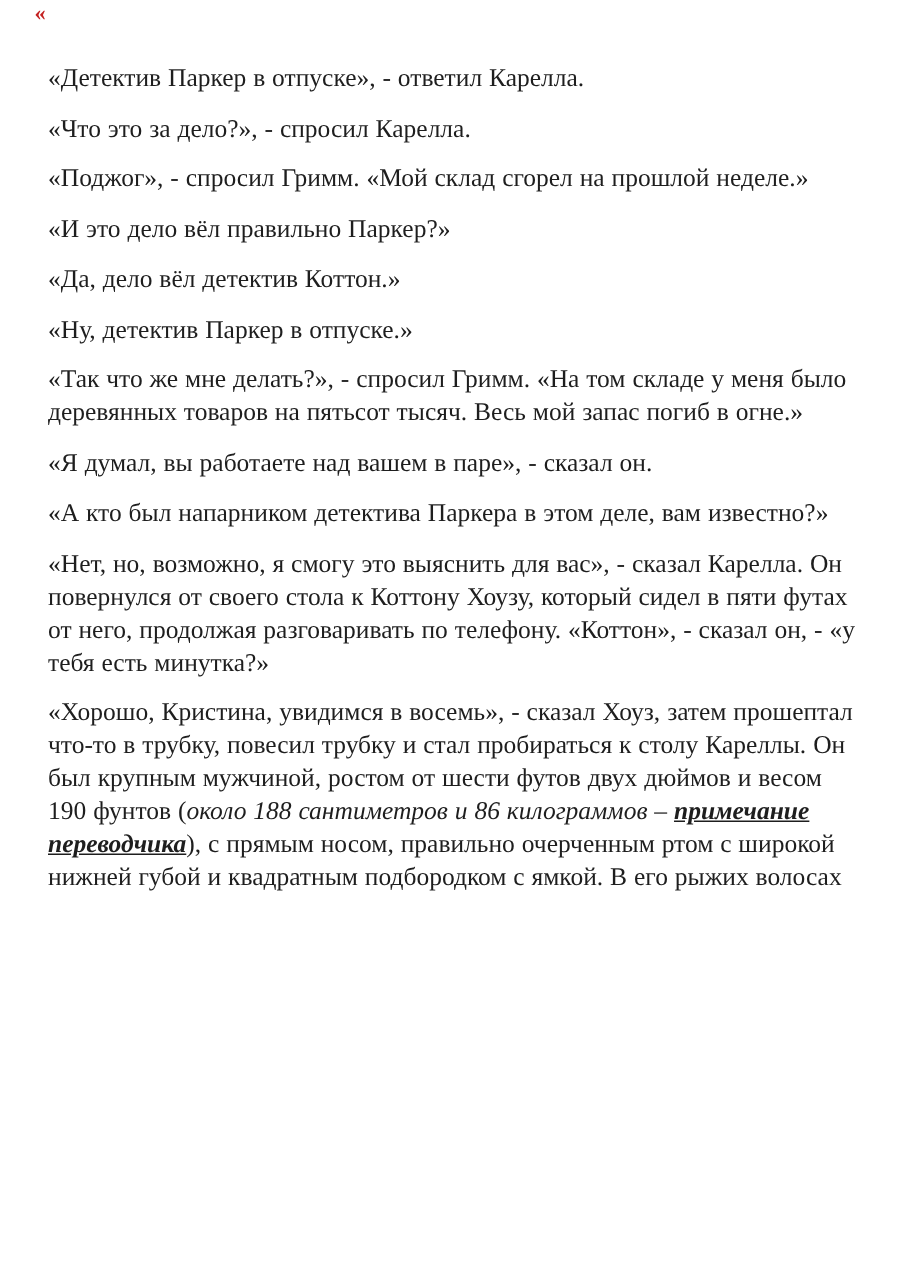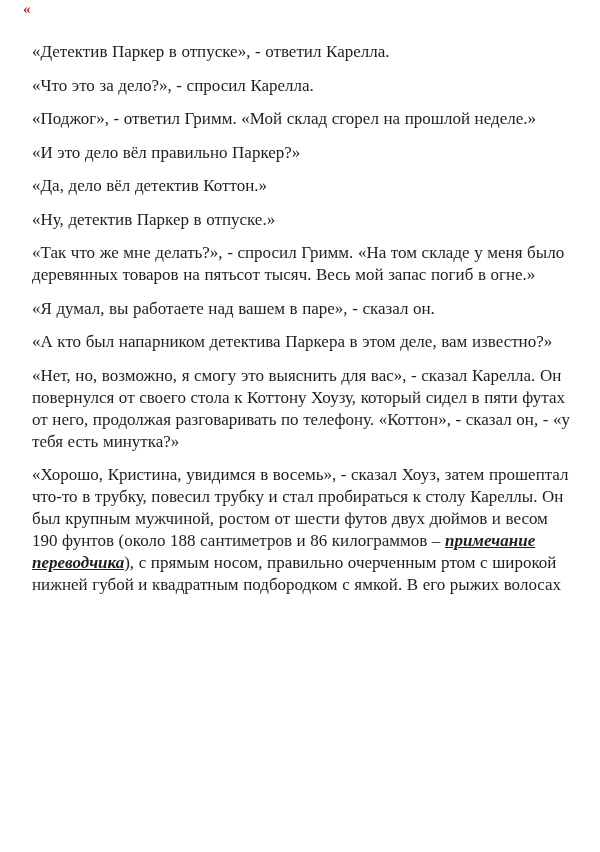--- a/index.html
+++ b/index.html
@@ -37,37 +37,38 @@
     font-weight: bold;
   }
   p.para {
     margin: 0 0 11.5px 0;
     font-size: 17px;
     line-height: 22px;
     text-align: left;
     word-spacing: 0.02em;
   }
   .run-italic {
+    font-style: italic;
   }
   .run-bold-italic-underline {
     font-style: italic;
     font-weight: bold;
     text-decoration: underline;
   }
 </style>
 </head>
 <body>
 
 <div class="page">
 
   <span class="red-mark">«</span>
 
   <p class="para">«Детектив Паркер в отпуске», - ответил Карелла.</p>
   <p class="para">«Что это за дело?», - спросил Карелла.</p>
-  <p class="para">«Поджог», - ответил Гримм. «Мой склад сгорел на прошлой неделе.»</p>
+  <p class="para">«Поджог», - спросил Гримм. «Мой склад сгорел на прошлой неделе.»</p>
   <p class="para">«И это дело вёл правильно Паркер?»</p>
   <p class="para">«Да, дело вёл детектив Коттон.»</p>
   <p class="para">«Ну, детектив Паркер в отпуске.»</p>
   <p class="para">«Так что же мне делать?», - спросил Гримм. «На том складе у меня было деревянных товаров на пятьсот тысяч. Весь мой запас погиб в огне.»</p>
   <p class="para">«Я думал, вы работаете над вашем в паре», - сказал он.</p>
   <p class="para">«А кто был напарником детектива Паркера в этом деле, вам известно?»</p>
   <p class="para">«Нет, но, возможно, я смогу это выяснить для вас», - сказал Карелла. Он повернулся от своего стола к Коттону Хоузу, который сидел в пяти футах от него, продолжая разговаривать по телефону. «Коттон», - сказал он, - «у тебя есть минутка?»</p>
 
   <p class="para"><span>«Хорошо, Кристина, увидимся в восемь», - сказал Хоуз, затем прошептал что-то в трубку, повесил трубку и стал пробираться к столу Кареллы. Он был крупным мужчиной, ростом от шести футов двух дюймов и весом 190 фунтов (</span><span class="run-italic">около 188 сантиметров и 86 килограммов – </span><span class="run-bold-italic-underline">примечание переводчика</span><span>), с прямым носом, правильно очерченным ртом с широкой нижней губой и квадратным подбородком с ямкой. В его рыжих волосах</span></p>
 

